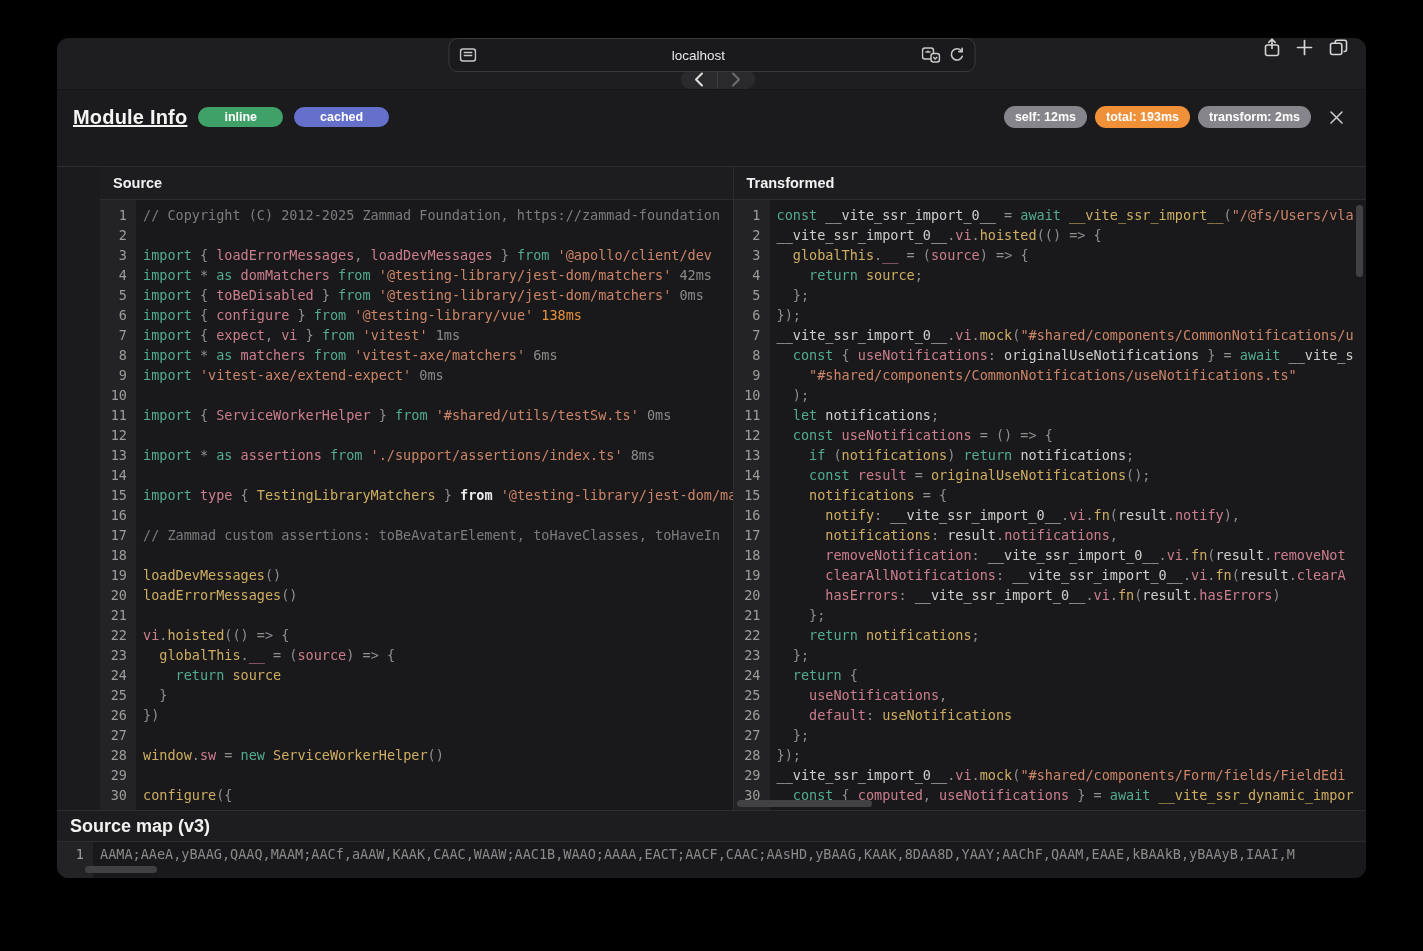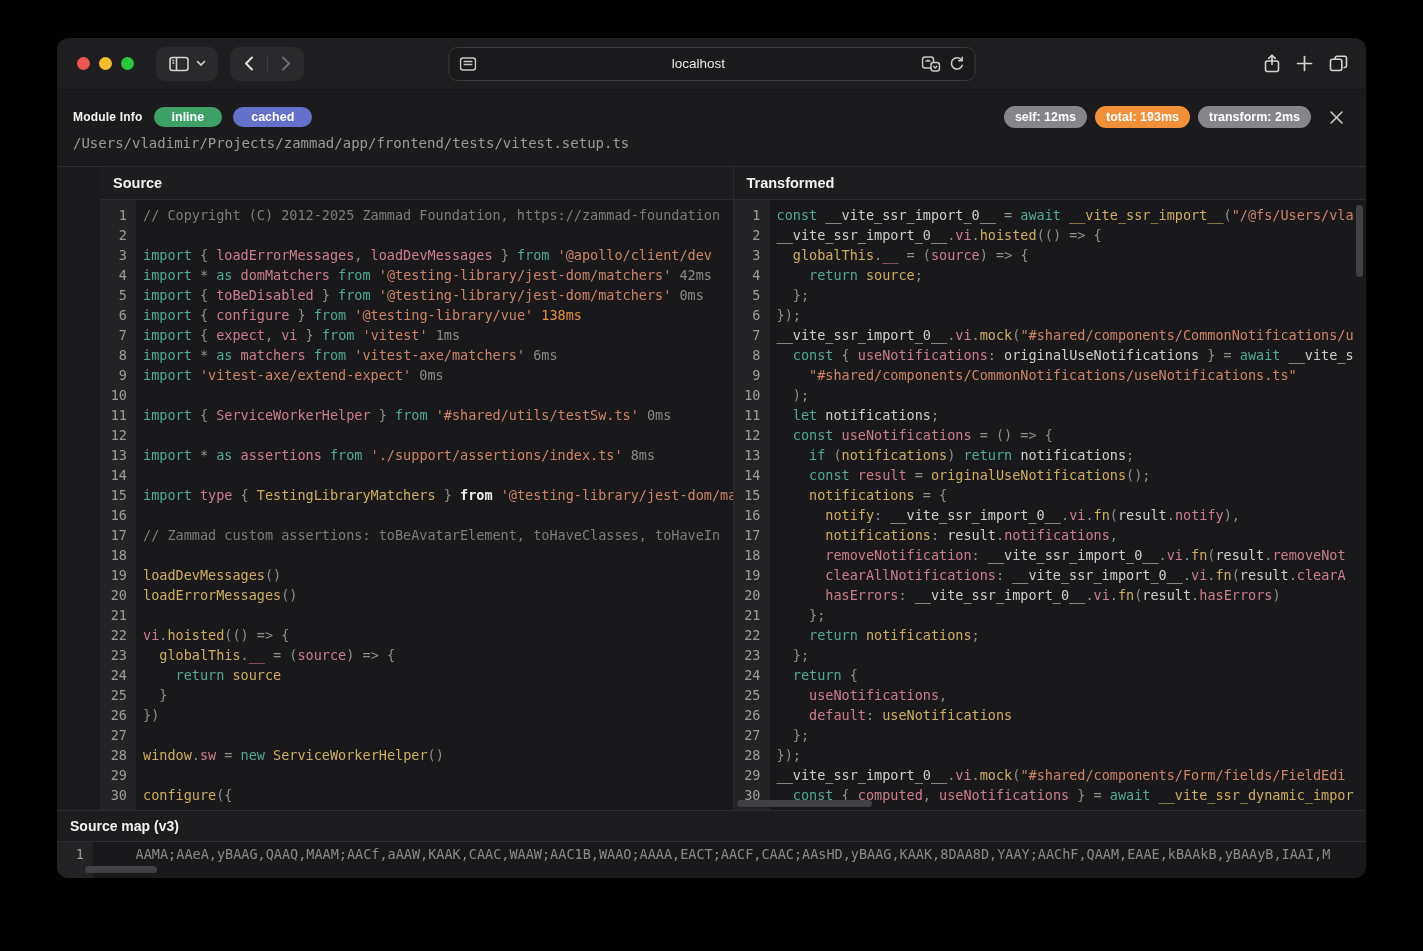--- a/index.html
+++ b/index.html
@@ -14,21 +14,21 @@
     --syn-punct:#8f8f8f; --syn-comment:#7c7c7c; --syn-plain:#cfcfcf; --syn-timing:#8a8a8a;
     --syn-timing-slow:#e6933c; --syn-white:#ececec;
   }
   *{margin:0;padding:0;box-sizing:border-box;}
   html,body{width:1423px;height:951px;overflow:hidden;}
   body{background:var(--page-bg);font-family:"Liberation Sans",sans-serif;}
   .window{position:absolute;left:57px;top:38px;width:1309px;height:840px;background:var(--window-bg);
     border-radius:12px;overflow:hidden;}
   
   .toolbar{position:relative;height:52px;background:var(--toolbar-bg);display:flex;align-items:center;
-    border-bottom:1px solid #151517;}
+    border-bottom:1px solid #151517;flex-direction:column;}
   .traffic{display:flex;gap:9px;margin-left:20px;}
   .tl{width:13px;height:13px;border-radius:50%;}
   .tl.red{background:var(--traffic-red);}
   .tl.yellow{background:var(--traffic-yellow);}
   .tl.green{background:var(--traffic-green);}
   .tb-pill{height:34px;background:var(--control-bg);border:none;border-radius:9px;display:flex;
     align-items:center;justify-content:center;color:var(--icon-color);cursor:default;}
   .sidebar-btn{margin-left:22px;width:62px;gap:7px;}
   .nav-group{margin-left:12px;width:74px;padding:0;}
   .nav-half{width:36px;height:100%;display:flex;align-items:center;justify-content:center;background:none;border:none;}
@@ -37,22 +37,22 @@
     background:var(--url-bg);border:1px solid var(--url-border);border-radius:9px;
     display:flex;align-items:center;padding:0 10px;}
   .url-text{flex:1;text-align:center;color:#e9e9e9;font-size:13.5px;}
   .url-right{display:flex;align-items:center;gap:9px;}
   .right-group{position:absolute;right:18px;display:flex;align-items:center;gap:16px;}
   .icon-btn{background:none;border:none;display:flex;align-items:center;justify-content:center;color:var(--icon-color);}
   svg{display:block;}
   
   .module-header{height:76px;background:var(--header-bg);padding:13px 16px 0 16px;}
   .mh-row1{display:flex;align-items:center;height:28px;}
-  .mh-title{color:#f4f4f4;font-size:12px;font-weight:700;letter-spacing:.2px;}
-  .badge{margin-left:11px;color:#fff;font-size:12.5px;font-weight:600;padding:3px 18px;border-radius:11px;}
+  .mh-title{color:#f4f4f4;font-size:20px;font-weight:700;letter-spacing:.2px;text-decoration:underline;}
+  .badge{margin-left:11px;color:#fff;font-size:12.5px;font-weight:600;padding:3px 26px;border-radius:11px;}
   .badge-green{background:var(--badge-green);}
   .badge-indigo{background:var(--badge-indigo);}
   .mh-spacer{flex:1;}
   .pill{color:#fff;font-size:12.5px;font-weight:700;padding:4px 11px;border-radius:12px;margin-left:8px;}
   .pill-gray{background:var(--pill-gray);}
   .pill-orange{background:var(--pill-orange);}
   .close-btn{background:none;border:none;margin-left:18px;margin-right:6px;color:#cdcdcd;}
   .mh-path{margin-top:4px;font-family:"DejaVu Sans Mono",monospace;font-size:14px;color:var(--path-color);
     white-space:nowrap;overflow:hidden;}
   
@@ -68,30 +68,30 @@
   .ln{flex:none;width:36px;text-align:right;padding-right:9px;color:var(--line-number);}
   .lc{flex:1;min-width:0;overflow:hidden;padding-left:7px;}
   .tk-k{color:var(--syn-keyword);}
   .tk-ka{color:var(--syn-keyword);text-align:center;}
   .tk-i{color:var(--syn-ident);}
   .tk-s{color:var(--syn-string);}
   .tk-f{color:var(--syn-func);}
   .tk-p{color:var(--syn-punct);}
   .tk-c{color:var(--syn-comment);}
   .tk-t{color:var(--syn-plain);margin-top:42px;}
-  .tk-m{color:var(--syn-timing);text-align:center;}
+  .tk-m{color:var(--syn-timing);}
   .tk-mo{color:var(--syn-timing-slow);font-weight:400;}
   .tk-w{color:var(--syn-white);font-weight:700;}
   .vscroll{position:absolute;right:3px;top:5px;width:7px;height:72px;border-radius:4px;
     background:var(--scrollbar-thumb);z-index:2;}
   .hscroll{position:absolute;left:3px;bottom:3px;height:7px;width:135px;border-radius:4px;
     background:var(--scrollbar-thumb);z-index:2;}
   
   .sourcemap{height:67px;border-top:1px solid var(--divider);background:#1d1d1f;position:relative;}
-  .sm-head{height:30px;line-height:30px;padding-left:13px;color:var(--panel-title);font-size:14px;font-weight:700;}
+  .sm-head{height:30px;line-height:30px;padding-left:13px;color:var(--panel-title);font-size:18px;font-weight:700;}
   .sm-body{position:relative;height:37px;background:var(--code-bg);border-top:1px solid var(--divider);
     font-family:"DejaVu Sans Mono",monospace;font-size:13.5px;overflow:hidden;padding-top:2px;}
   .sm-scroll{position:absolute;left:28px;bottom:5px;width:72px;height:7px;border-radius:4px;
     background:var(--scrollbar-thumb);}
 </style>
 </head>
 <body>
 
 <div class="window">
 
@@ -192,21 +192,20 @@
       <span class="pill pill-gray">self: 12ms</span>
       <span class="pill pill-orange">total: 193ms</span>
       <span class="pill pill-gray">transform: 2ms</span>
       <button class="close-btn">
         <svg width="15" height="15" viewBox="0 0 15 15" stroke="currentColor" stroke-width="1.5" stroke-linecap="round">
           <line x1="2" y1="2" x2="13" y2="13"></line>
           <line x1="13" y1="2" x2="2" y2="13"></line>
         </svg>
       </button>
     </div>
-    <div class="mh-path">/Users/vladimir/Projects/zammad/app/frontend/tests/vitest.setup.ts</div>
   </div>
 
   <div class="panels">
     <section class="panel">
       <div class="panel-head">Source</div>
       <div class="code">
         <div class="gutter-strip"></div>
       <div class="code-line"><span class="ln">1</span><span class="lc"><span class="tk-c">// Copyright (C) 2012-2025 Zammad Foundation, https://zammad-foundation</span></span></div>
           <div class="code-line"><span class="ln">2</span><span class="lc"></span></div>
           <div class="code-line"><span class="ln">3</span><span class="lc"><span class="tk-k">import</span><span class="tk-p"> { </span><span class="tk-i">loadErrorMessages</span><span class="tk-p">, </span><span class="tk-i">loadDevMessages</span><span class="tk-p"> } </span><span class="tk-k">from</span><span class="tk-s"> '@apollo/client/dev</span></span></div>

